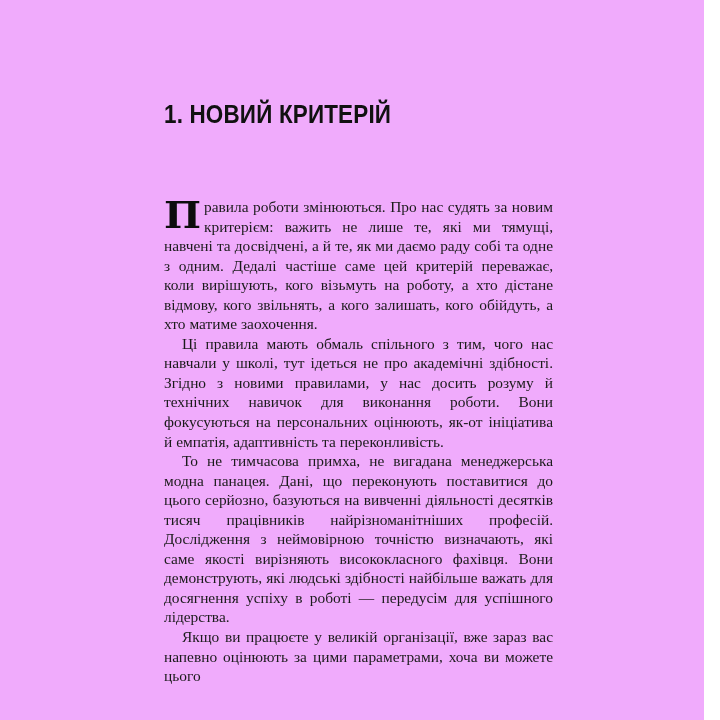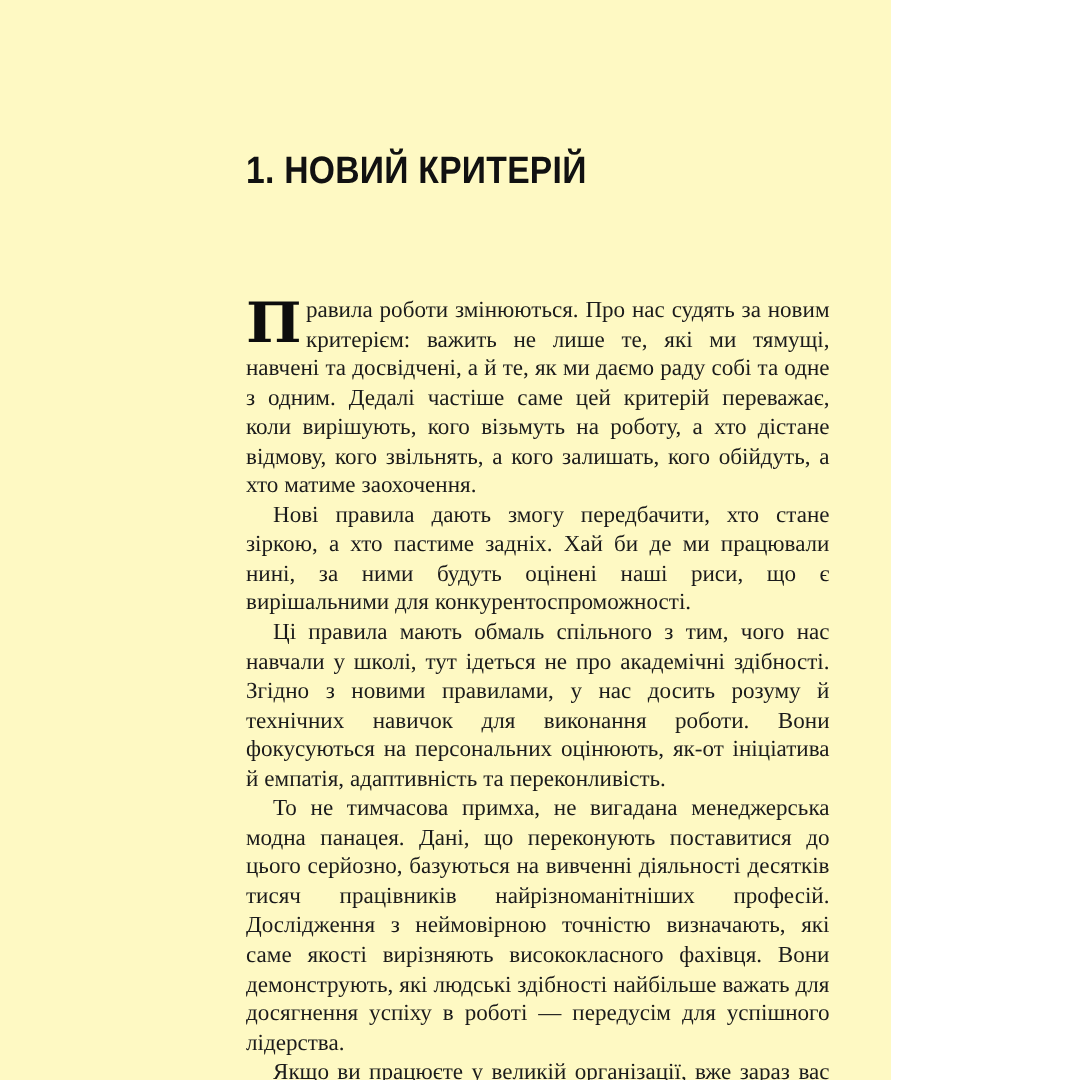--- a/index.html
+++ b/index.html
@@ -8,23 +8,23 @@
   }
   body {
     width: 720px;
     height: 720px;
     background: #ffffff;
     font-family: "Liberation Serif", "DejaVu Serif", serif;
     overflow: hidden;
   }
   .page {
     position: relative;
-    width: 594px;
+    width: 704px;
     height: 720px;
-    background: #fef9c3;
+    background: #f0abfc;
     box-sizing: border-box;
     text-decoration: underline;
   }
   .chapter-title {
     position: absolute;
     left: 164px;
     top: 82px;
     width: 390px;
     font-family: "Liberation Sans", "DejaVu Sans", sans-serif;
     font-weight: 700;
@@ -72,21 +72,20 @@
 <body>
 
 <div class="page">
 
   <h1 class="chapter-title">1. НОВИЙ КРИТЕРІЙ</h1>
 
   <div class="body-block">
 
     <p class="para first"><span class="dropcap">П</span><span>равила роботи змінюються. Про нас судять за новим критерієм: важить не лише те, які ми тямущі, навчені та досвідчені, а й те, як ми даємо раду собі та одне з одним. Дедалі частіше саме цей критерій переважає, коли вирішують, кого візьмуть на роботу, а хто дістане відмову, кого звільнять, а кого залишать, кого обійдуть, а хто матиме заохочення.</span></p>
 
-    <p class="para"><span>Нові правила дають змогу передбачити, хто стане зіркою, а хто пастиме задніх. Хай би де ми працювали нині, за ними будуть оцінені наші риси, що є вирішальними для конкурентоспроможності.</span></p>
 
     <p class="para"><span>Ці правила мають обмаль спільного з тим, чого нас навчали у школі, тут ідеться не про академічні здібності. Згідно з новими правилами, у нас досить розуму й технічних навичок для виконання роботи. Вони фокусуються на персональних оцінюють, як-от ініціатива й емпатія, адаптивність та переконливість.</span></p>
 
     <p class="para"><span>То не тимчасова примха, не вигадана менеджерська модна панацея. Дані, що переконують поставитися до цього серйозно, базуються на вивченні діяльності десятків тисяч працівників найрізноманітніших професій. Дослідження з неймовірною точністю визначають, які саме якості вирізняють висококласного фахівця. Вони демонструють, які людські здібності найбільше важать для досягнення успіху в роботі — передусім для успішного лідерства.</span></p>
 
     <p class="para"><span>Якщо ви працюєте у великій організації, вже зараз вас напевно оцінюють за цими параметрами, хоча ви можете цього</span></p>
 
   </div>
 
 </div>

